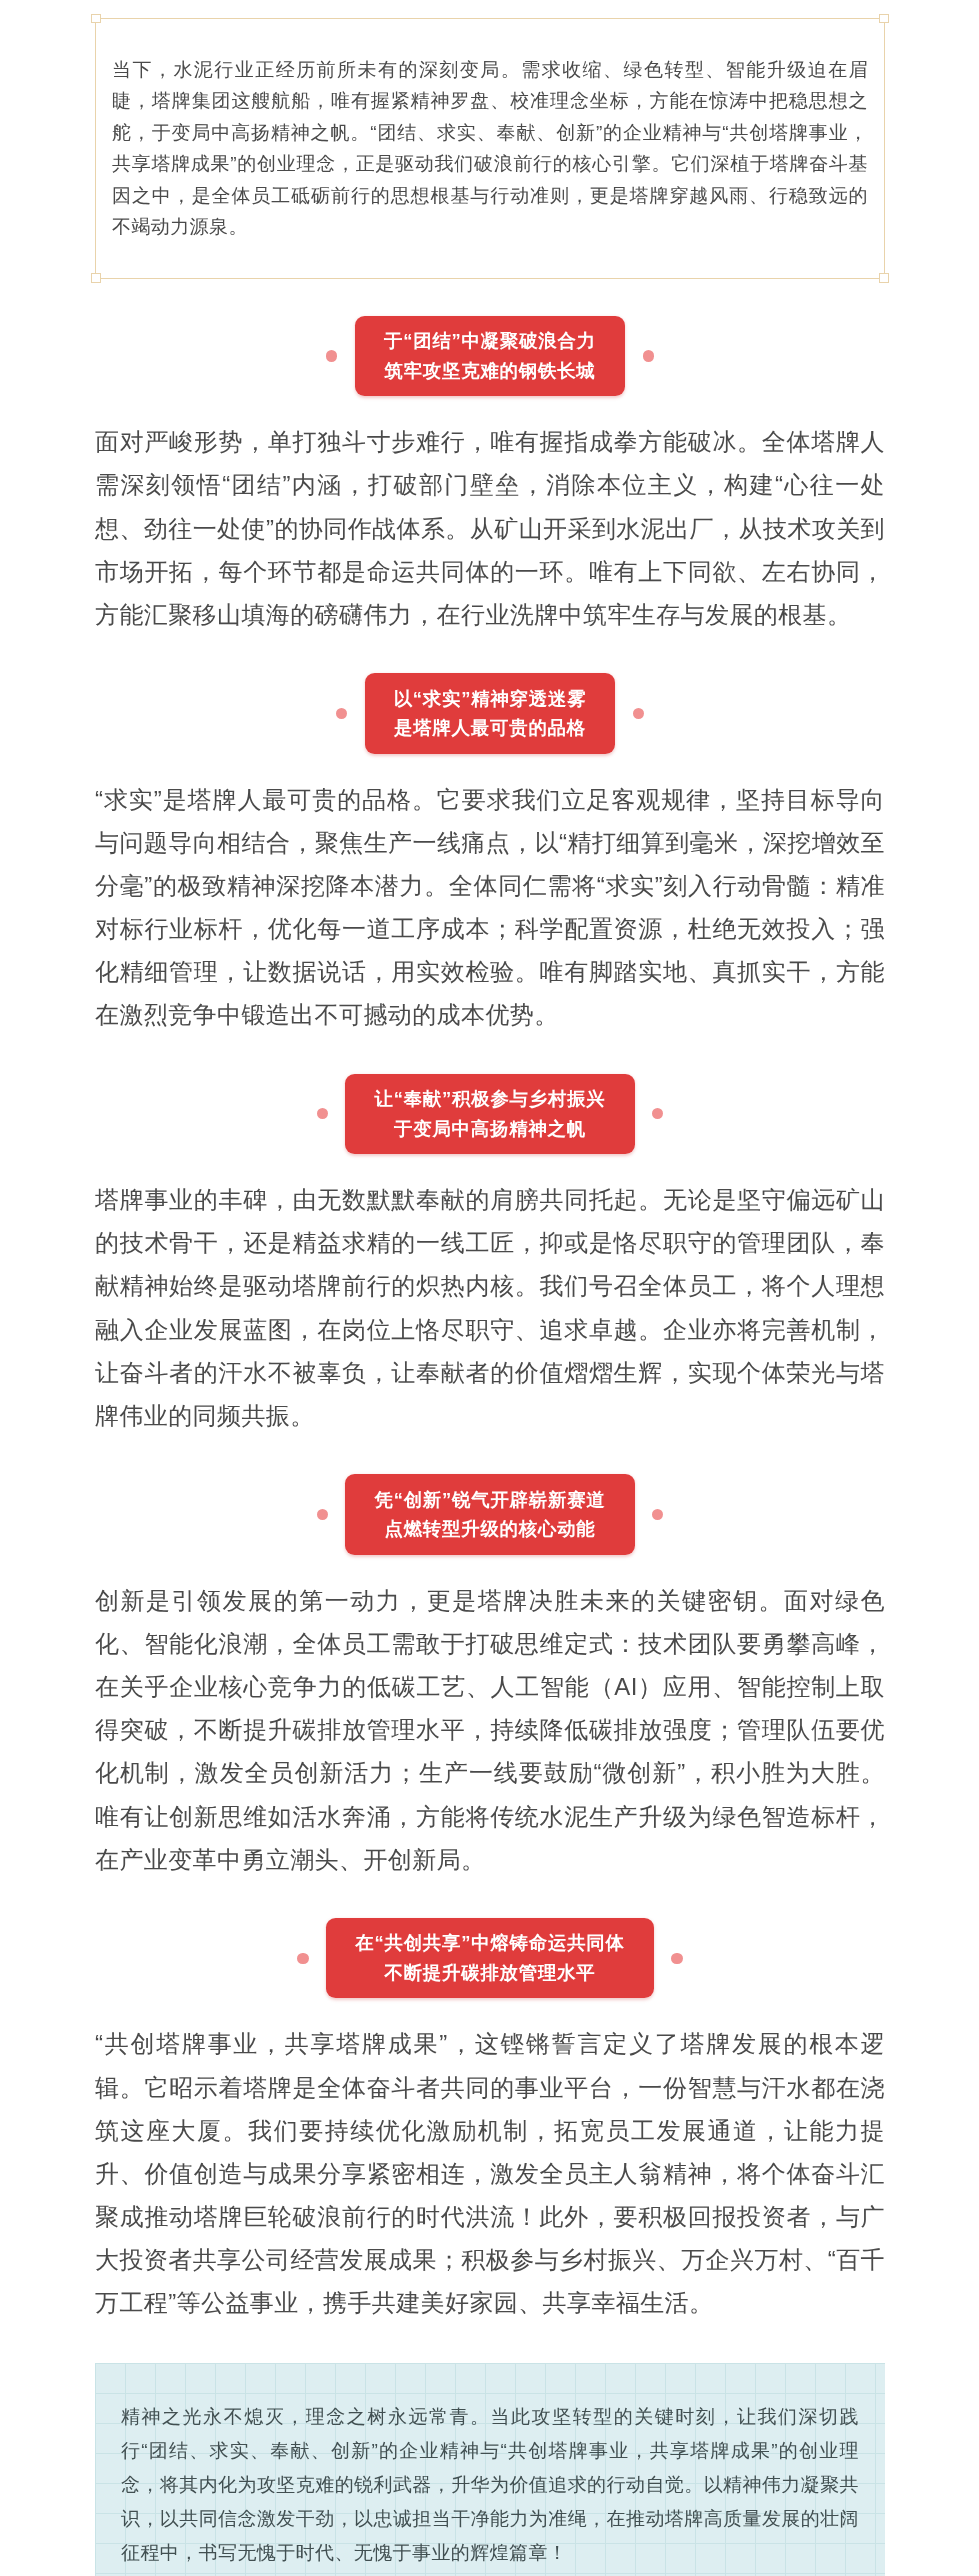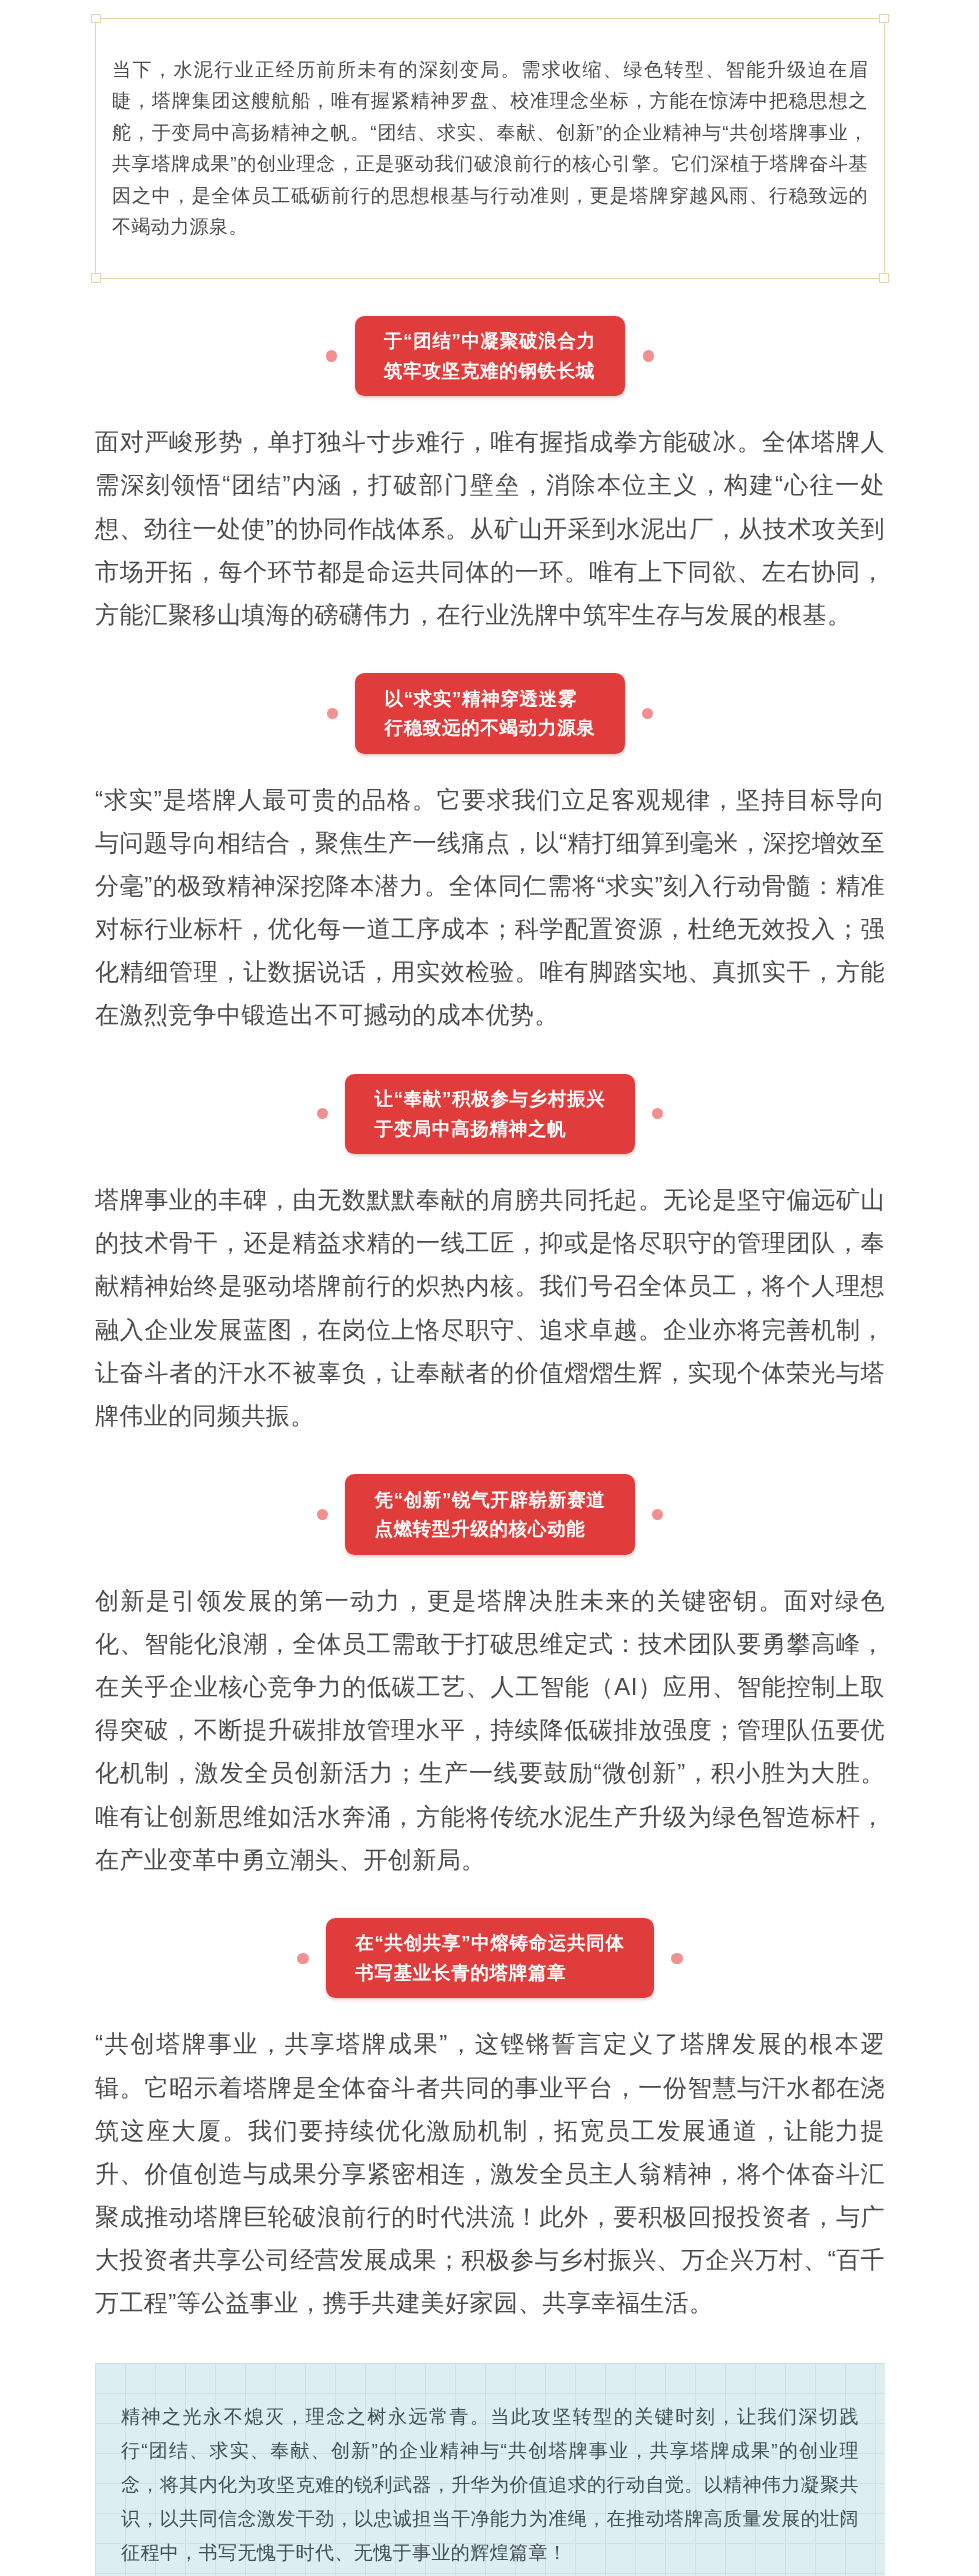--- a/index.html
+++ b/index.html
@@ -44,21 +44,21 @@
 
   
   .banner-row{
     display:flex;align-items:center;justify-content:center;gap:17.6px;
     margin:37px 0 24px;
   }
   .side-dot{width:11.2px;height:11.2px;border-radius:50%;background:var(--dot-pink);flex:0 0 auto;}
   .banner{
     background:var(--banner-red);
     color:#fff;font-weight:bold;font-size:18.4px;line-height:1.62;
-    padding:10.4px 29px;border-radius:9.6px;
+    text-align:center;padding:10.4px 29px;border-radius:9.6px;
     box-shadow:0 1.6px 3.2px rgba(200,40,40,.25);
     letter-spacing:0.8px;
   }
 
   
   .para{margin:0;font-size:24px;line-height:1.8;text-align:justify;letter-spacing:0.4px;}
 
   
   .closing-box{
     margin-top:38px;
@@ -144,21 +144,21 @@
       <div>筑牢攻坚克难的钢铁长城</div>
     </div>
     <span class="side-dot"></span>
   </div>
   <p class="para">面对严峻形势，单打独斗寸步难行，唯有握指成拳方能破冰。全体塔牌人需深刻领悟“团结”内涵，打破部门壁垒，消除本位主义，构建“心往一处想、劲往一处使”的协同作战体系。从矿山开采到水泥出厂，从技术攻关到市场开拓，每个环节都是命运共同体的一环。唯有上下同欲、左右协同，方能汇聚移山填海的磅礴伟力，在行业洗牌中筑牢生存与发展的根基。</p>
 
   <div class="banner-row">
     <span class="side-dot"></span>
     <div class="banner">
       <div>以“求实”精神穿透迷雾</div>
-      <div>行稳致远的不竭动力源泉</div>
+      <div>是塔牌人最可贵的品格</div>
     </div>
     <span class="side-dot"></span>
   </div>
   <p class="para">“求实”是塔牌人最可贵的品格。它要求我们立足客观规律，坚持目标导向与问题导向相结合，聚焦生产一线痛点，以“精打细算到毫米，深挖增效至分毫”的极致精神深挖降本潜力。全体同仁需将“求实”刻入行动骨髓：精准对标行业标杆，优化每一道工序成本；科学配置资源，杜绝无效投入；强化精细管理，让数据说话，用实效检验。唯有脚踏实地、真抓实干，方能在激烈竞争中锻造出不可撼动的成本优势。</p>
 
   <div class="banner-row">
     <span class="side-dot"></span>
     <div class="banner">
       <div>让“奉献”积极参与乡村振兴</div>
       <div>于变局中高扬精神之帆</div>
@@ -174,21 +174,21 @@
       <div>点燃转型升级的核心动能</div>
     </div>
     <span class="side-dot"></span>
   </div>
   <p class="para">创新是引领发展的第一动力，更是塔牌决胜未来的关键密钥。面对绿色化、智能化浪潮，全体员工需敢于打破思维定式：技术团队要勇攀高峰，在关乎企业核心竞争力的低碳工艺、人工智能（AI）应用、智能控制上取得突破，不断提升碳排放管理水平，持续降低碳排放强度；管理队伍要优化机制，激发全员创新活力；生产一线要鼓励“微创新”，积小胜为大胜。唯有让创新思维如活水奔涌，方能将传统水泥生产升级为绿色智造标杆，在产业变革中勇立潮头、开创新局。</p>
 
   <div class="banner-row">
     <span class="side-dot"></span>
     <div class="banner">
       <div>在“共创共享”中熔铸命运共同体</div>
-      <div>书写基业长青的塔牌篇章</div>
+      <div>不断提升碳排放管理水平</div>
     </div>
     <span class="side-dot"></span>
   </div>
   <p class="para">“共创塔牌事业，共享塔牌成果”，这铿锵誓言定义了塔牌发展的根本逻辑。它昭示着塔牌是全体奋斗者共同的事业平台，一份智慧与汗水都在浇筑这座大厦。我们要持续优化激励机制，拓宽员工发展通道，让能力提升、价值创造与成果分享紧密相连，激发全员主人翁精神，将个体奋斗汇聚成推动塔牌巨轮破浪前行的时代洪流！此外，要积极回报投资者，与广大投资者共享公司经营发展成果；积极参与乡村振兴、万企兴万村、“百千万工程”等公益事业，携手共建美好家园、共享幸福生活。</p>
 
   <section class="closing-box">
     <p>精神之光永不熄灭，理念之树永远常青。当此攻坚转型的关键时刻，让我们深切践行“团结、求实、奉献、创新”的企业精神与“共创塔牌事业，共享塔牌成果”的创业理念，将其内化为攻坚克难的锐利武器，升华为价值追求的行动自觉。以精神伟力凝聚共识，以共同信念激发干劲，以忠诚担当干净能力为准绳，在推动塔牌高质量发展的壮阔征程中，书写无愧于时代、无愧于事业的辉煌篇章！</p>
   </section>
 
   <div class="divider"></div>

